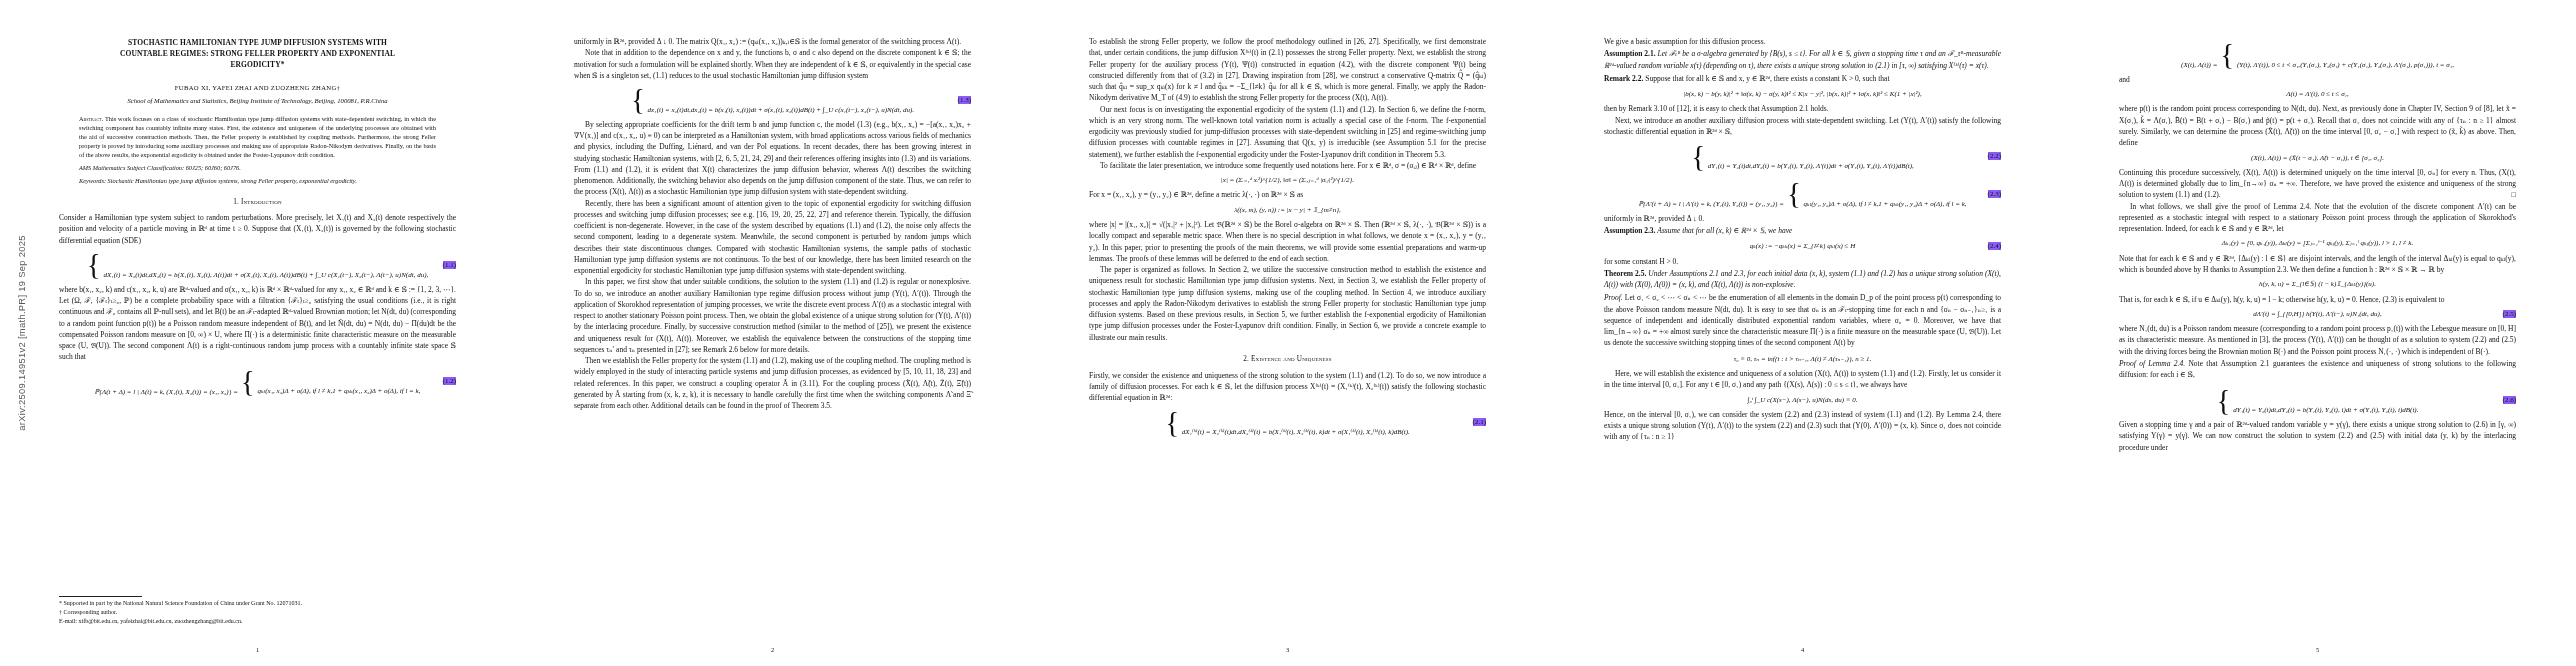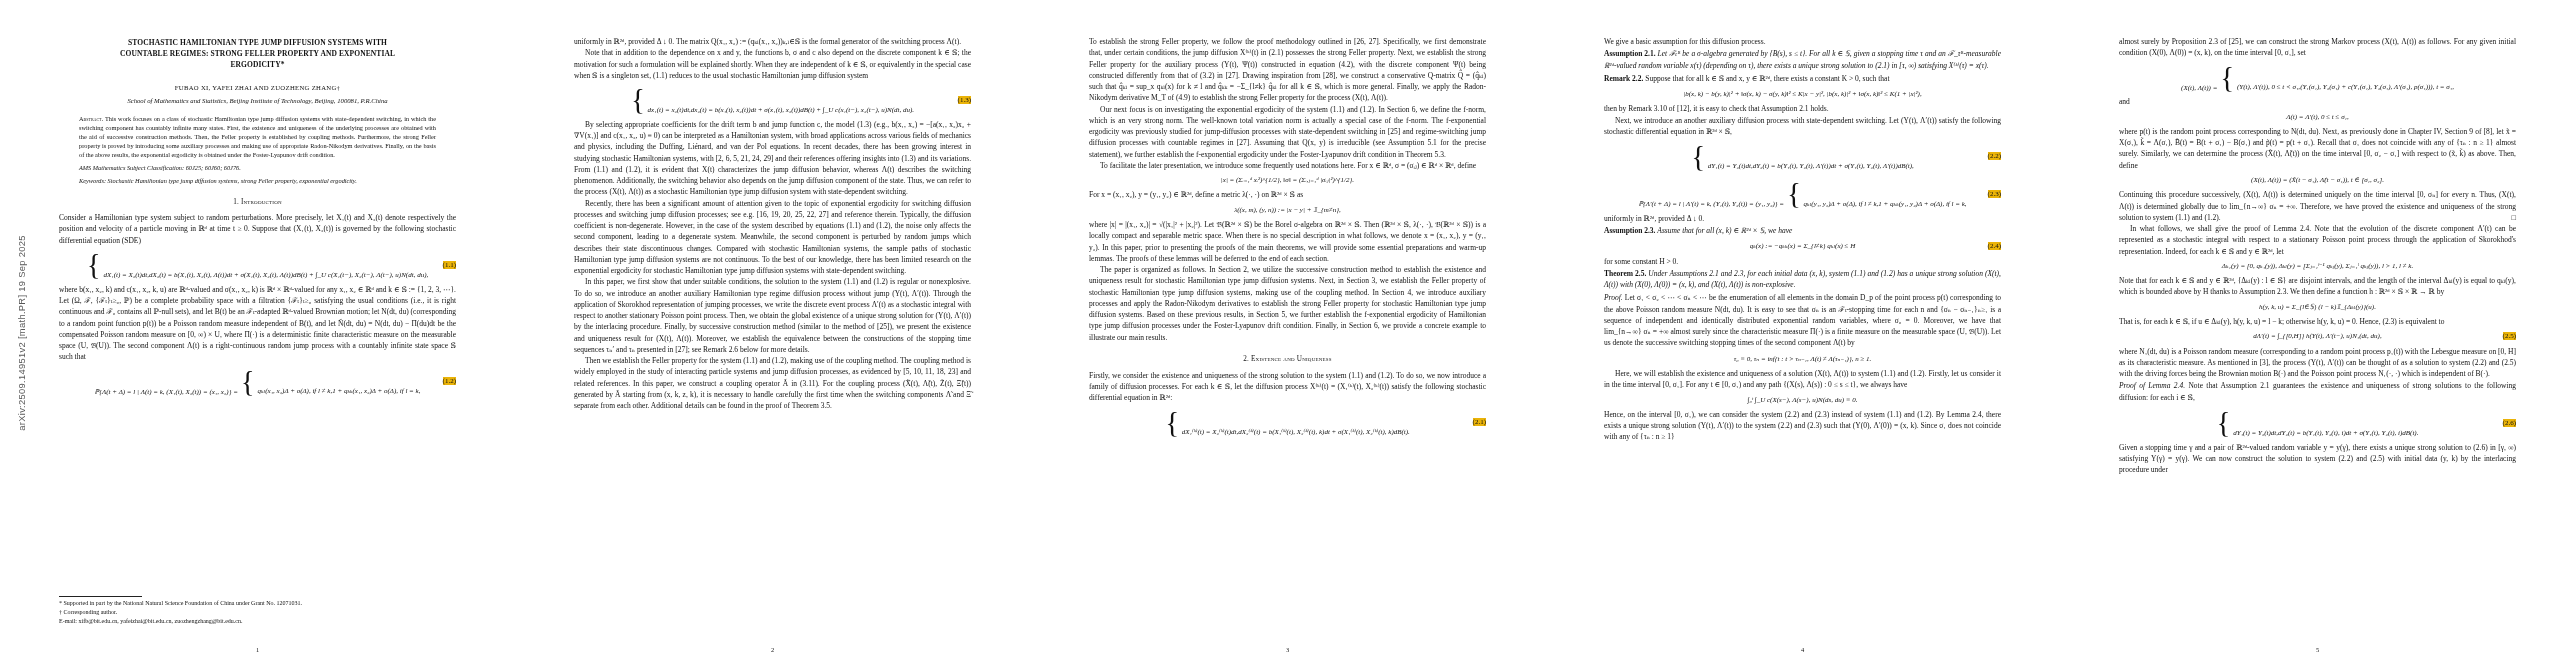--- a/index.html
+++ b/index.html
@@ -36,21 +36,21 @@
   .statement { font-size: 7.5px; line-height: 1.5; text-align: justify; margin: 1px 0; }
   .statement.italic { font-style: italic; }
   .st-label { font-style: normal; font-weight: bold; }
   .proof-label { font-style: italic; font-weight: normal; }
   .eq { position: relative; display: flex; justify-content: center; align-items: center; margin: 4.4px 0; font-size: 7px; }
   .eq-main { display: flex; align-items: flex-end; gap: 2.8px; font-style: italic; }
   .eq-pre { white-space: nowrap; }
   .eq-brace { font-style: normal; font-weight: 400; }
   .eq-lines { display: flex; flex-direction: row; }
   .eq-line { padding: 0.8px 0; white-space: nowrap; }
-  .eq-tag { position: absolute; right: 0; top: 50%; transform: translateY(-50%); font-style: normal; background: #eab308; }
+  .eq-tag { position: absolute; right: 0; top: 50%; transform: translateY(-50%); font-style: normal; background: #8b5cf6; }
   .footnotes { margin-top: auto; margin-bottom: 7.8px; padding-top: 2.8px; font-size: 6px; line-height: 1.5; position: relative; }
   .footnotes::before { content: ""; position: absolute; top: 0; left: 0; width: 83px; border-top: 0.6px solid #222; }
   .footnote-line { margin: 0; }
   .page-number { position: absolute; bottom: 14.5px; left: 0; right: 0; text-align: center; font-size: 6.4px; }
   .qed { float: right; font-style: normal; }
   .watermark {
     position: absolute; left: 20.6px; top: 333px;
     transform: translate(-50%, -50%) rotate(-90deg);
     white-space: nowrap;
     font-family: "Liberation Sans", "DejaVu Sans", sans-serif;
@@ -224,21 +224,20 @@
                 <div class="eq-line">∫₀ᵗ ∫_U c(X(s−), Λ(s−), u)N(ds, du) ≡ 0.</div>
               </div>
             </div>
           </div>
           <p class="para noindent">Hence, on the interval [0, σ₁), we can consider the system (2.2) and (2.3) instead of system (1.1) and (1.2). By Lemma 2.4, there exists a unique strong solution (Y(t), Λ′(t)) to the system (2.2) and (2.3) such that (Y(0), Λ′(0)) = (x, k). Since σ₁ does not coincide with any of {τₙ : n ≥ 1}</p>
         </div>
         <div class="page-number">4</div>
       </div>
       <div class="page">
         <div class="page-body">
-          <p class="para noindent">almost surely by Proposition 2.3 of [25], we can construct the strong Markov process (X(t), Λ(t)) as follows. For any given initial condition (X(0), Λ(0)) = (x, k), on the time interval [0, σ₁], set</p>
           <div class="eq">
             <div class="eq-main">
               <span class="eq-pre">(X(t), Λ(t)) =</span>
               <span class="eq-brace" style="font-size: 29px; line-height: 1;">{</span>
               <div class="eq-lines">
                 <div class="eq-line">(Y(t), Λ′(t)),   0 ≤ t &lt; σ₁,</div>
                 <div class="eq-line">(Y₁(σ₁), Y₂(σ₁) + c(Y₁(σ₁), Y₂(σ₁), Λ′(σ₁), p(σ₁))),   t = σ₁,</div>
               </div>
             </div>
           </div>

